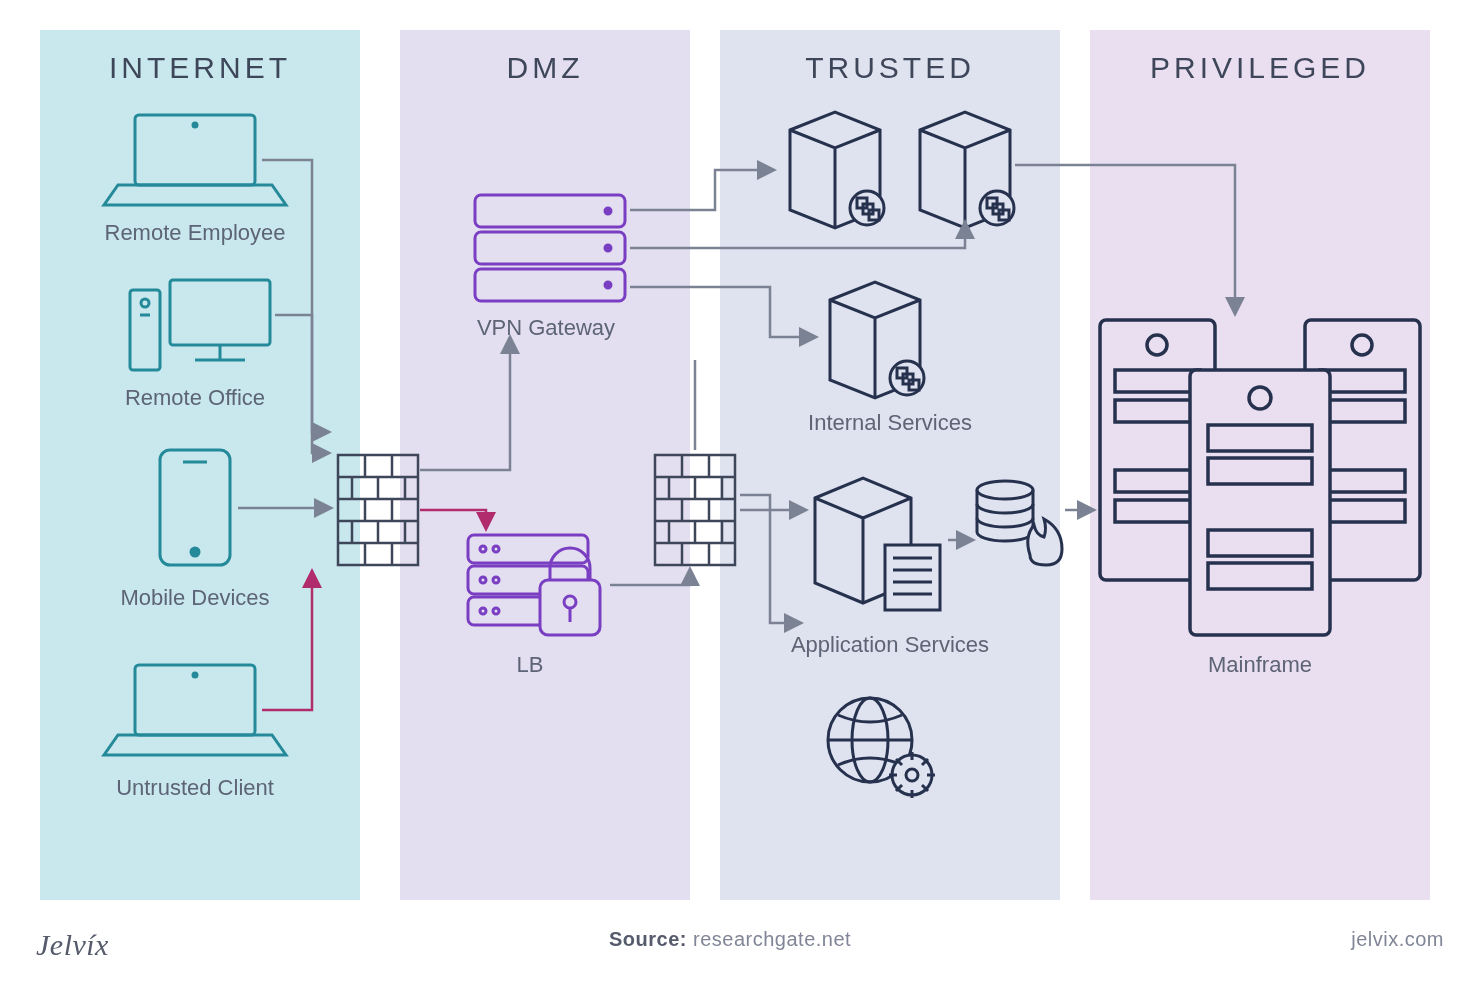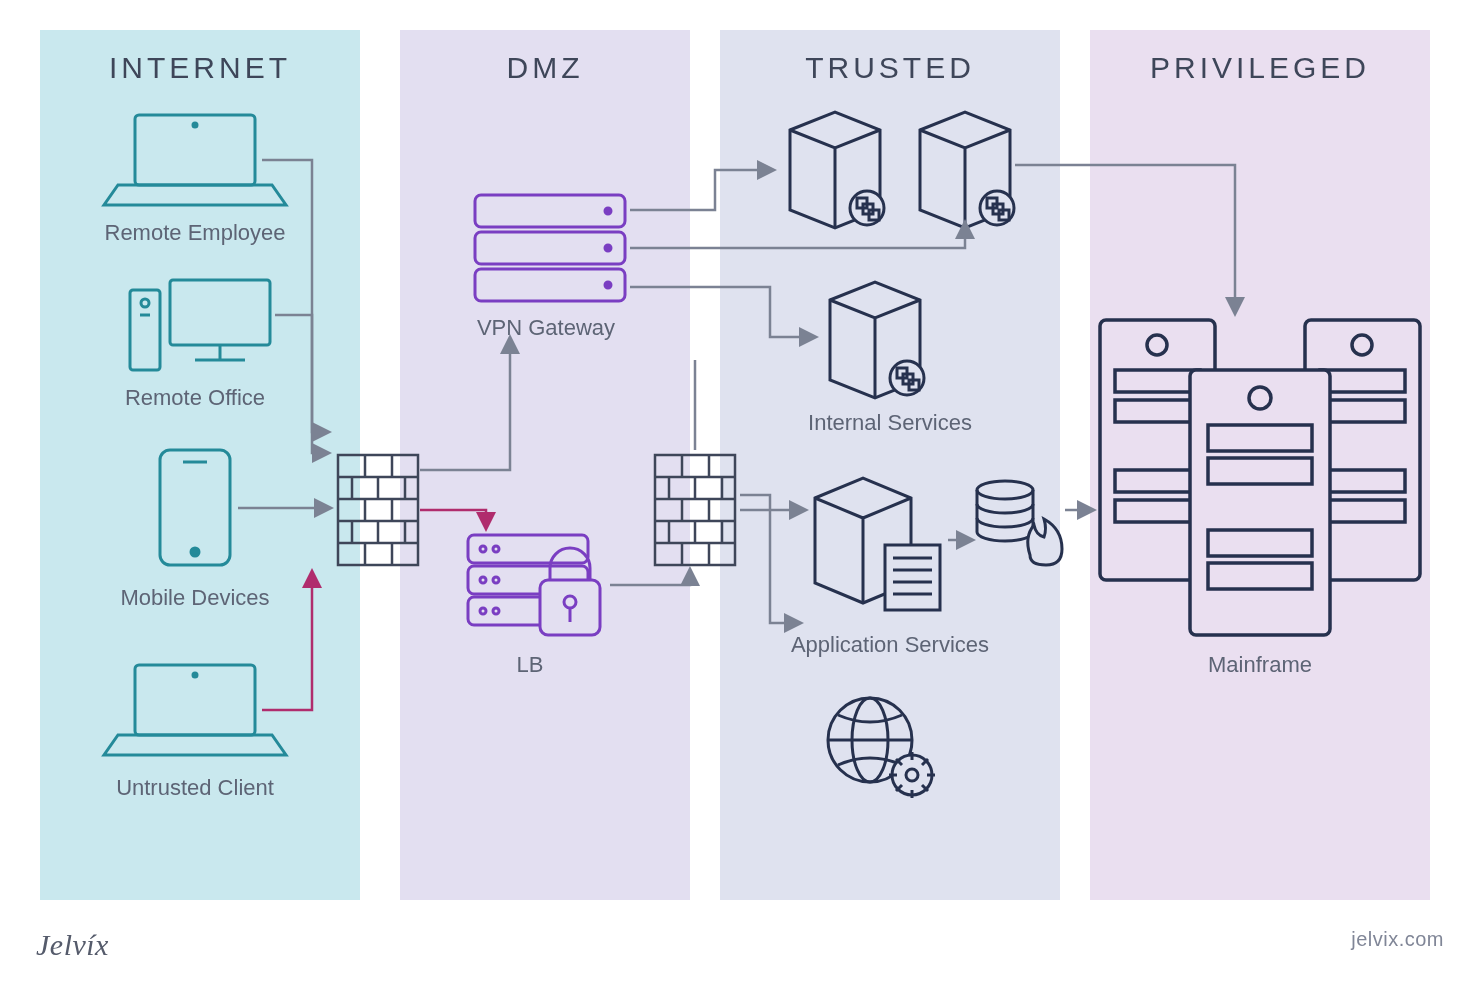--- a/index.html
+++ b/index.html
@@ -269,15 +269,18 @@
 
   <g stroke="var(--magenta)" stroke-width="2.5" fill="none">
     <path d="M262 710 h50 v-138" marker-end="url(#ah-mag)"></path>
     <path d="M420 510 h66 v18" marker-end="url(#ah-mag)"></path>
   </g>
 
 </svg>
 
 <div class="footer">
   <span class="brand">Jelvíx</span>
+  <span>
+    <b style="color:#555b6b">Source: </b><span>researchgate.net</span>
+  </span>
   <span>jelvix.com</span>
 </div>
 </div>
 
 </body></html>

